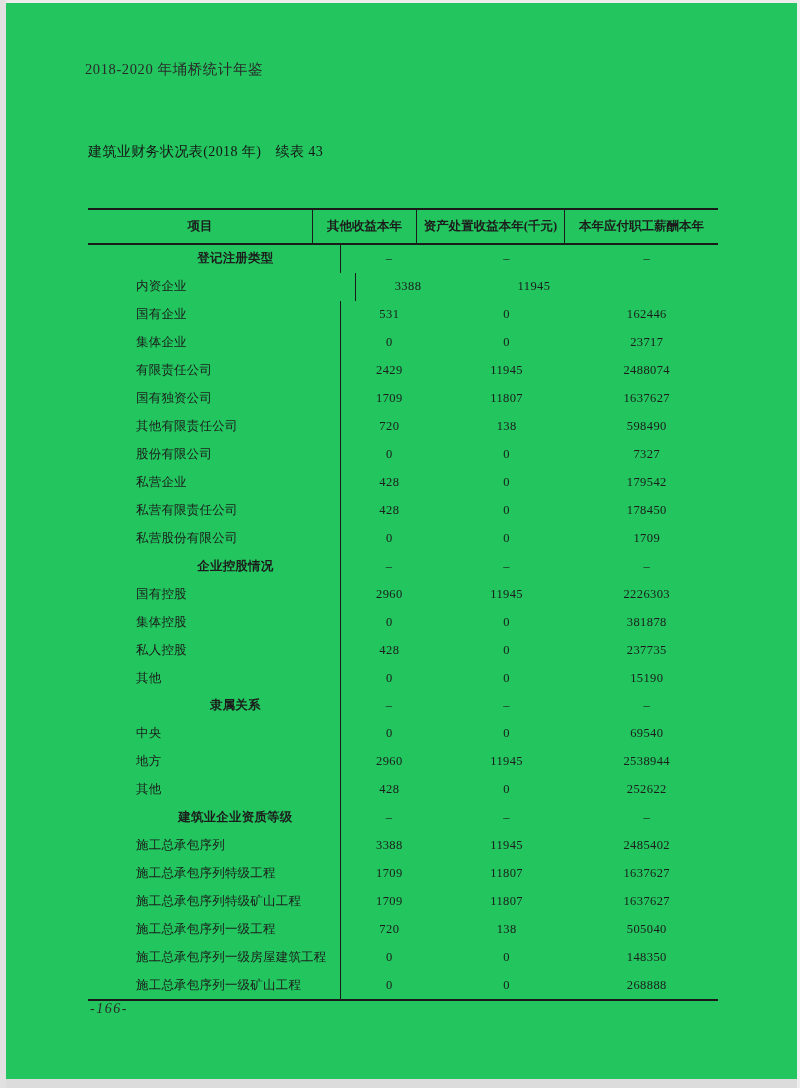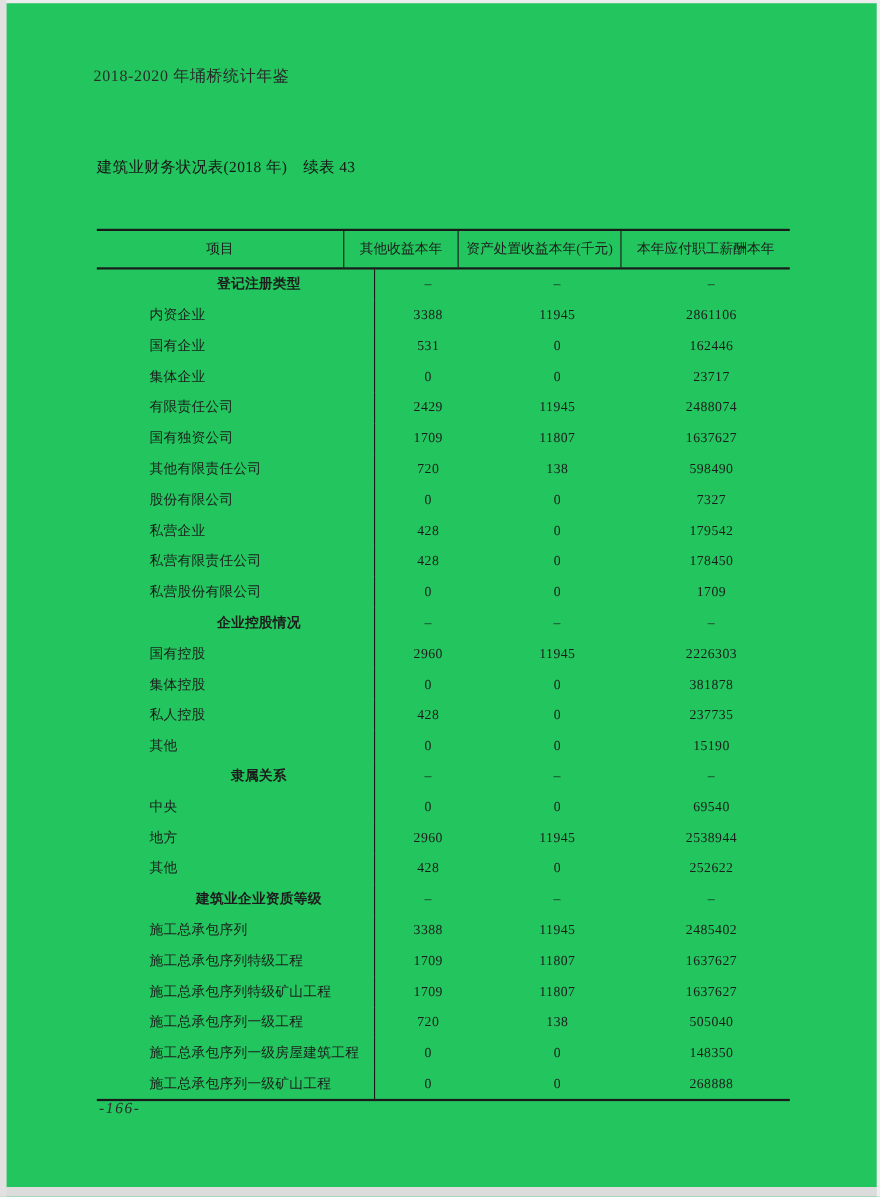--- a/index.html
+++ b/index.html
@@ -28,21 +28,21 @@
     white-space:nowrap;
   }
   .fin-table {
     position:absolute; left:88px; top:208px; width:630px;
   }
   .thead {
     display:flex; align-items:stretch;
     height:33px;
     border-top:2px solid #1a1a1a;
     border-bottom:2px solid #1a1a1a;
-    font-weight:normal; font-size:12.5px;
+    font-weight:bold; font-size:12.5px;
   }
   .th {
     display:flex; align-items:center; justify-content:center;
     box-sizing:border-box; text-align:center;
   }
   .c0 { width:225px; }
   .c1 { width:104px; }
   .c2 { width:148px; }
   .c3 { width:153px; }
   .thead .c0, .thead .c1, .thead .c2 { border-right:1px solid #1a1a1a; }
@@ -96,21 +96,20 @@
         <div class="trow section">
           <div class="td c0">登记注册类型</div>
           <div class="td c1">–</div>
           <div class="td c2">–</div>
           <div class="td c3">–</div>
         </div>
         <div class="trow data">
           <div class="td c0">内资企业</div>
           <div class="td c1">3388</div>
           <div class="td c2">11945</div>
-          <div class="td c3">2861106</div>
         </div>
         <div class="trow data">
           <div class="td c0">国有企业</div>
           <div class="td c1">531</div>
           <div class="td c2">0</div>
           <div class="td c3">162446</div>
         </div>
         <div class="trow data">
           <div class="td c0">集体企业</div>
           <div class="td c1">0</div>

